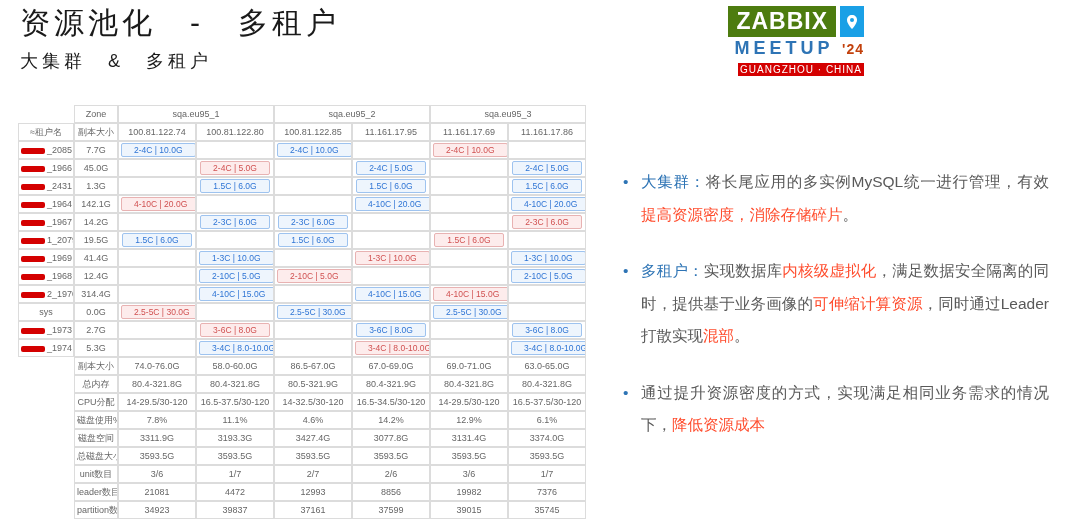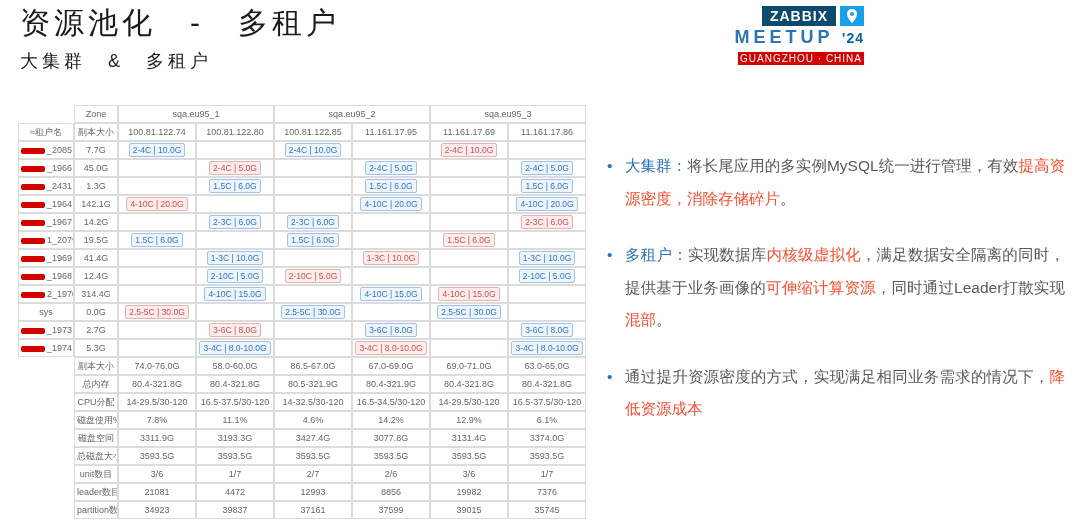--- a/index.html
+++ b/index.html
@@ -3,39 +3,39 @@
 <meta charset="utf-8">
 <style>
   * { box-sizing: border-box; }
   body { margin:0; padding:0; width:1080px; height:525px; font-family: "Microsoft YaHei", "PingFang SC", Arial, sans-serif; color:#333; }
   .slide { width:880px; height:525px; position:relative;text-decoration:underline; }
   .title-area { position:absolute; left:20px; top:5px; width: 500px; }
   .main-title { font-size:30px; color:#1a1a1a; font-weight:400; letter-spacing:4px; line-height:1.2; }
   .sub-title  { font-size:18px; color:#1a1a1a; margin-top:8px; letter-spacing:4px; }
   .logo-area { position:absolute; right:16px; top:6px; text-align:right; font-family: Arial, sans-serif; }
   .logo-zabbix { display:flex; justify-content:flex-end; align-items:stretch; }
-  .zabbix-word { background:#0c4a6e; color:#fff; font-weight:700; font-size:14px; padding:2px 8px; letter-spacing:1px; }
+  .zabbix-word { background:#4d7c0f; color:#fff; font-weight:700; font-size:23px; padding:2px 8px; letter-spacing:1px; }
   .zabbix-pin { background:#1aa0e6; color:#fff; width:24px; display:flex; align-items:center; justify-content:center; margin-left:4px; }
   .meetup-line { color:#2e74b5; font-size:18px; font-weight:600; letter-spacing:4px; margin-top:1px; }
-  .meet24 { color:#0369a1; font-size:14px; letter-spacing:1px; }
+  .meet24 { color:#c2410c; font-size:14px; letter-spacing:1px; }
   .gz-line { background:#d40000; color:#fff; font-size:10px; padding:1px 2px; letter-spacing:1px; display:inline-block; margin-top:1px; }
 
   .table-area { position:absolute; left:18px; top:105px; width:568px; font-size:9px; color:#666; }
   table.grid { width:100%; border-collapse:separate; border-spacing:0; table-layout:fixed; }
   table.grid td, table.grid th { border:1px solid #dcdcdc; padding:1px 2px; text-align:center; height:16px; line-height:14px; background:#fff; overflow:hidden; white-space:nowrap; }
   table.grid .empty { border:none; }
-  .chip { display:inline-block; border:1px solid; border-radius:2px; padding:0 3px; font-size:8.5px; line-height:12px; }
+  .chip { display:inline-block; border:1px solid; border-radius:2px; padding:0 12px; font-size:8.5px; line-height:12px; }
   .chip.blue { color:#2e74d4; border-color:#9ec3ef; background:#eef5fd; }
   .chip.red  { color:#d05050; border-color:#e8b2b2; background:#fdecec; }
   .tenant-name { text-align:left; position:relative; white-space:nowrap; }
   .tenant-name::before { content:""; display:inline-block; width:24px; height:6px; background:#d40000; border-radius:2px; vertical-align:middle; margin-right:2px; }
   .tenant-plain { text-align:left; padding-left:4px; }
 
   .body-text { position:absolute; left:605px; top:150px; width:460px; font-size:15.5px; color:#595959; line-height:2.1; }
-  .body-text ul { list-style:none; margin:0; padding:0; }
+  .body-text ul { list-style:none; margin:16px; padding:0; }
   .body-text li { position:relative; padding-left:20px; margin-bottom:24px; text-align:justify; }
   .body-text li::before { content:"•"; position:absolute; left:2px; top:0; color:#2e74b5; }
   .blue  { color:#2e74b5; }
   .red   { color:#ff4d2e; }
 
   col.c-label { width:56px; }
   col.c-size  { width:44px; }
   col.c-data  { width:78px; }
 </style>
 </head>

